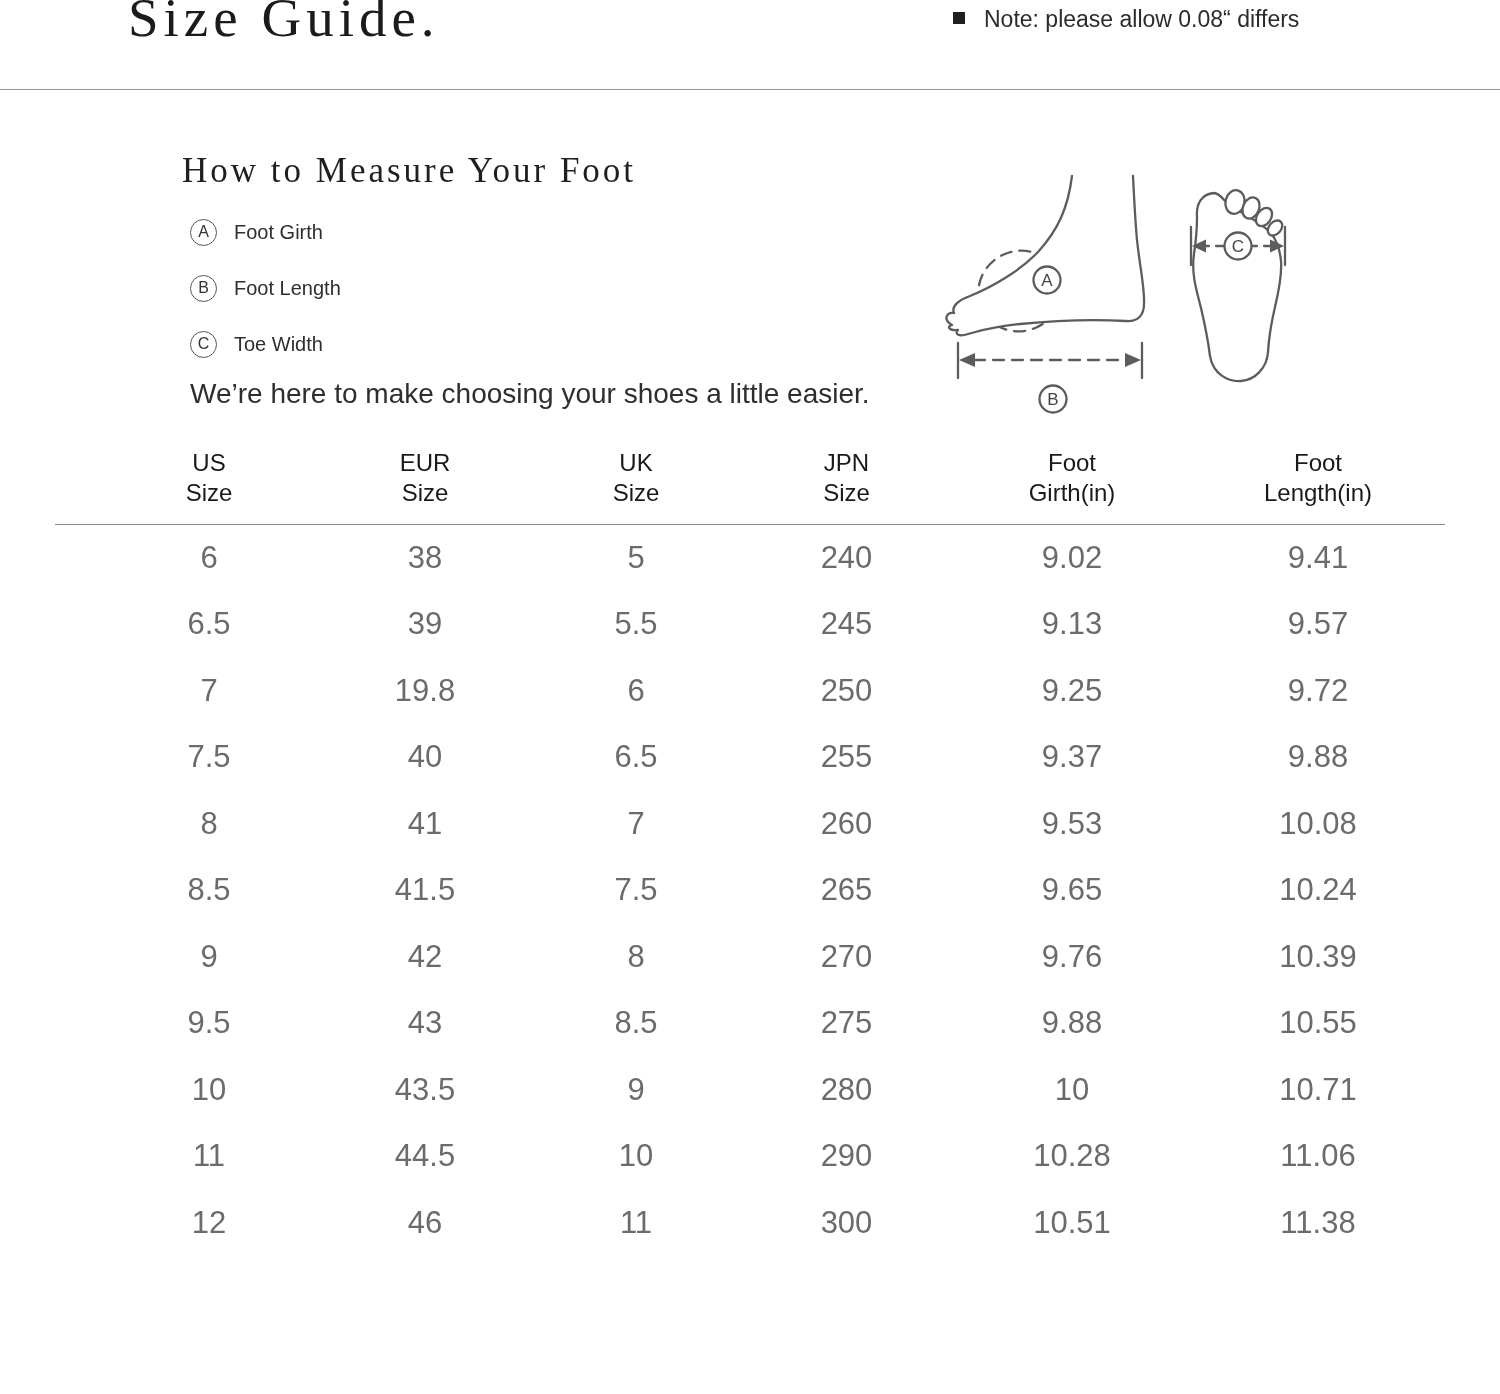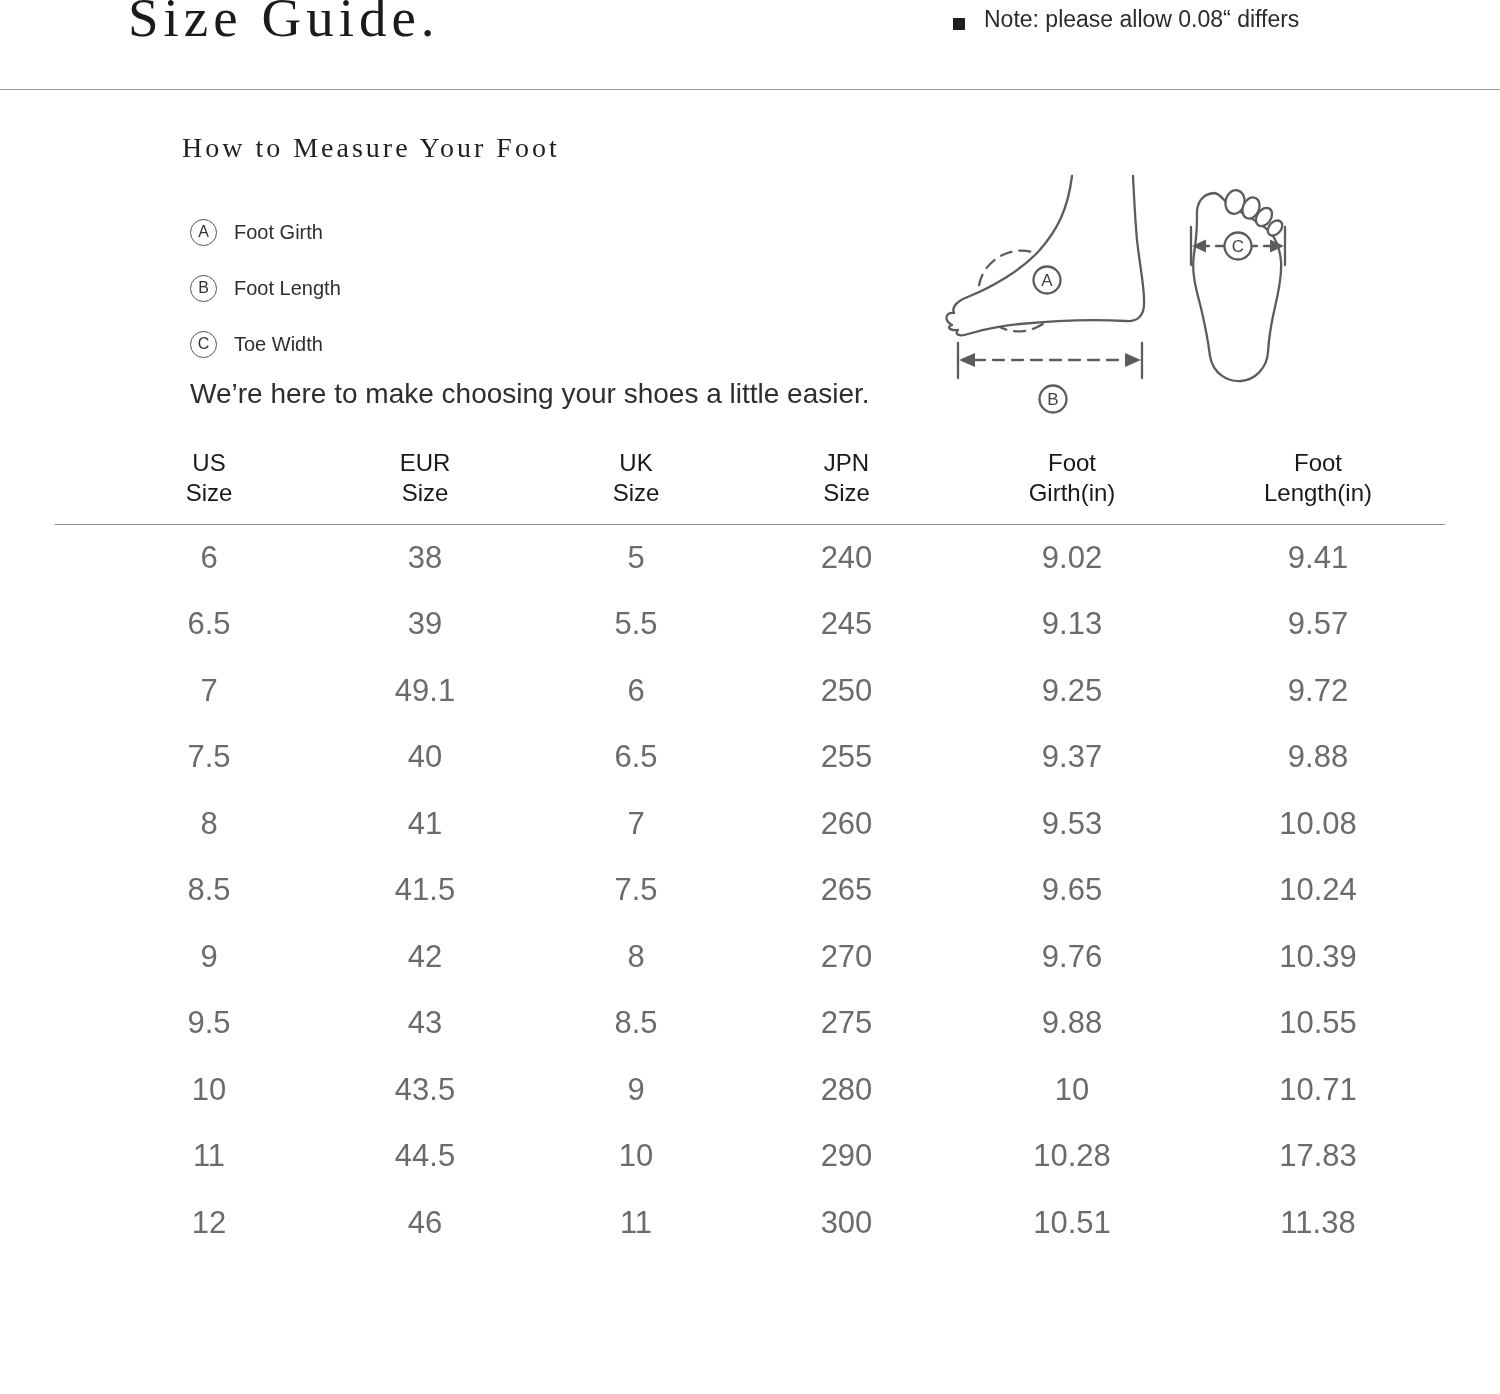--- a/index.html
+++ b/index.html
@@ -7,30 +7,30 @@
   body {
     width:1500px; height:1394px; position:relative; overflow:hidden;
     font-family:"Liberation Sans", sans-serif; color:#2e2e2e;
   }
   .page-title {
     position:absolute; left:128px; top:-14px;
     font-family:"Liberation Serif", serif; font-weight:400;
     font-size:55px; letter-spacing:5px; color:#1b1b1b; white-space:nowrap;
   }
   .note {
-    position:absolute; left:953px; top:4px; display:flex; gap:19px;align-items:center;
+    position:absolute; left:953px; top:4px; display:flex; gap:19px;
   }
   .note-bullet { width:12px; height:12px; background:#1f1f1f; margin-top:8px; flex:none; }
   .note-text { font-size:23px; line-height:31px; color:#2b2b2b; }
   .top-rule { position:absolute; left:0; top:89px; width:1500px; height:1px; background:#9a9a9a; }
 
   .howto-heading {
-    position:absolute; left:182px; top:132px;
+    position:absolute; left:182px; top:151px;
     font-family:"Liberation Serif", serif; font-weight:400;
-    font-size:28px; letter-spacing:3px; color:#1f1f1f; white-space:nowrap;
+    font-size:35px; letter-spacing:3px; color:#1f1f1f; white-space:nowrap;
   }
   .measure-items { position:absolute; left:190px; top:218px; }
   .measure-item { display:flex; align-items:center; gap:17px; height:28px; margin-bottom:28px; }
   .circle-letter {
     width:27px; height:27px; border:1.5px solid #555; border-radius:50%;
     display:flex; align-items:center; justify-content:center;
     font-size:16px; color:#333; flex:none;
   }
   .measure-label { font-size:20px; color:#2e2e2e; }
   .tagline { position:absolute; left:190px; top:378px; font-size:28px; color:#2e2e2e; white-space:nowrap; }
@@ -201,21 +201,21 @@
       <tr>
         <td>6.5</td>
         <td>39</td>
         <td>5.5</td>
         <td>245</td>
         <td>9.13</td>
         <td>9.57</td>
       </tr>
       <tr>
         <td>7</td>
-        <td>49.1</td>
+        <td>19.8</td>
         <td>6</td>
         <td>250</td>
         <td>9.25</td>
         <td>9.72</td>
       </tr>
       <tr>
         <td>7.5</td>
         <td>40</td>
         <td>6.5</td>
         <td>255</td>
@@ -261,21 +261,21 @@
         <td>280</td>
         <td>10</td>
         <td>10.71</td>
       </tr>
       <tr>
         <td>11</td>
         <td>44.5</td>
         <td>10</td>
         <td>290</td>
         <td>10.28</td>
-        <td>17.83</td>
+        <td>11.06</td>
       </tr>
       <tr>
         <td>12</td>
         <td>46</td>
         <td>11</td>
         <td>300</td>
         <td>10.51</td>
         <td>11.38</td>
       </tr>
     </tbody>

